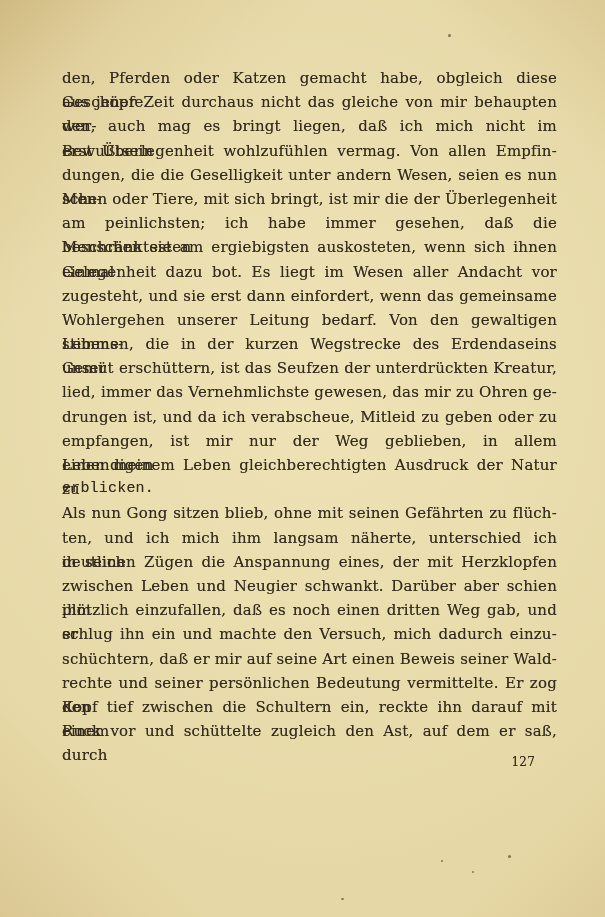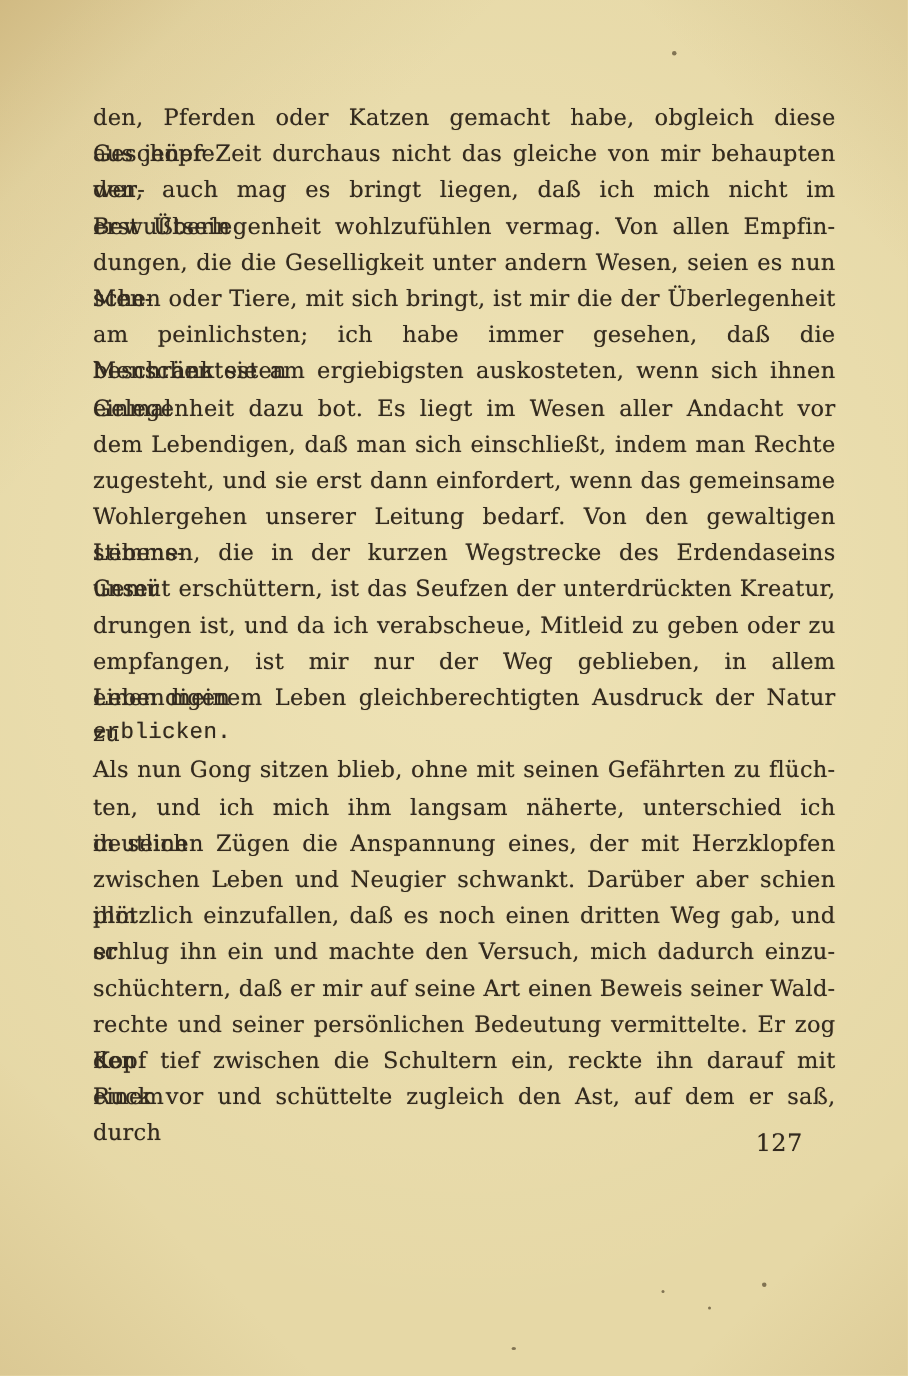--- a/index.html
+++ b/index.html
@@ -46,21 +46,21 @@
     text-align-last: justify;
   }
   .line.short {
     text-align-last: left;
     font-family: Liberation Mono, monospace;
   }
   .folio {
     margin-top: 7px;
     padding-right: 22px;
     text-align: right;
-    font-size: 16px;
+    font-size: 12px;
     line-height: 24px;
     color: var(--ink);
     text-shadow: 0 0 0.5px rgba(51,42,30,0.55);
   }
   .speck {
     position: absolute;
     background: rgba(62,48,26,0.6);
     border-radius: 50%;
   }
 </style>
@@ -72,25 +72,25 @@
   <div class="text-block">
       <div class="line">den, Pferden oder Katzen gemacht habe, obgleich diese Geschöpfe</div>
       <div class="line">aus jener Zeit durchaus nicht das gleiche von mir behaupten wer-</div>
       <div class="line">den, auch mag es bringt liegen, daß ich mich nicht im Bewußtsein</div>
       <div class="line">erst Überlegenheit wohlzufühlen vermag. Von allen Empfin-</div>
       <div class="line">dungen, die die Geselligkeit unter andern Wesen, seien es nun Men-</div>
       <div class="line">schen oder Tiere, mit sich bringt, ist mir die der Überlegenheit</div>
       <div class="line">am peinlichsten; ich habe immer gesehen, daß die beschränktesten</div>
       <div class="line">Menschen sie am ergiebigsten auskosteten, wenn sich ihnen einmal</div>
       <div class="line">Gelegenheit dazu bot. Es liegt im Wesen aller Andacht vor</div>
-      <div class="line">dem Lebendigen, daß man sich einschließt, indem man Rechte</div>
       <div class="line">zugesteht, und sie erst dann einfordert, wenn das gemeinsame</div>
       <div class="line">Wohlergehen unserer Leitung bedarf. Von den gewaltigen Lebens-</div>
       <div class="line">stimmen, die in der kurzen Wegstrecke des Erdendaseins unser</div>
       <div class="line">Gemüt erschüttern, ist das Seufzen der unterdrückten Kreatur,</div>
+      <div class="line">lied, immer das Vernehmlichste gewesen, das mir zu Ohren ge-</div>
       <div class="line">drungen ist, und da ich verabscheue, Mitleid zu geben oder zu</div>
       <div class="line">empfangen, ist mir nur der Weg geblieben, in allem Lebendigen</div>
       <div class="line">einen meinem Leben gleichberechtigten Ausdruck der Natur zu</div>
       <div class="line short">erblicken.</div>
       <div class="line">Als nun Gong sitzen blieb, ohne mit seinen Gefährten zu flüch-</div>
       <div class="line">ten, und ich mich ihm langsam näherte, unterschied ich deutlich</div>
       <div class="line">in seinen Zügen die Anspannung eines, der mit Herzklopfen</div>
       <div class="line">zwischen Leben und Neugier schwankt. Darüber aber schien ihm</div>
       <div class="line">plötzlich einzufallen, daß es noch einen dritten Weg gab, und er</div>
       <div class="line">schlug ihn ein und machte den Versuch, mich dadurch einzu-</div>

